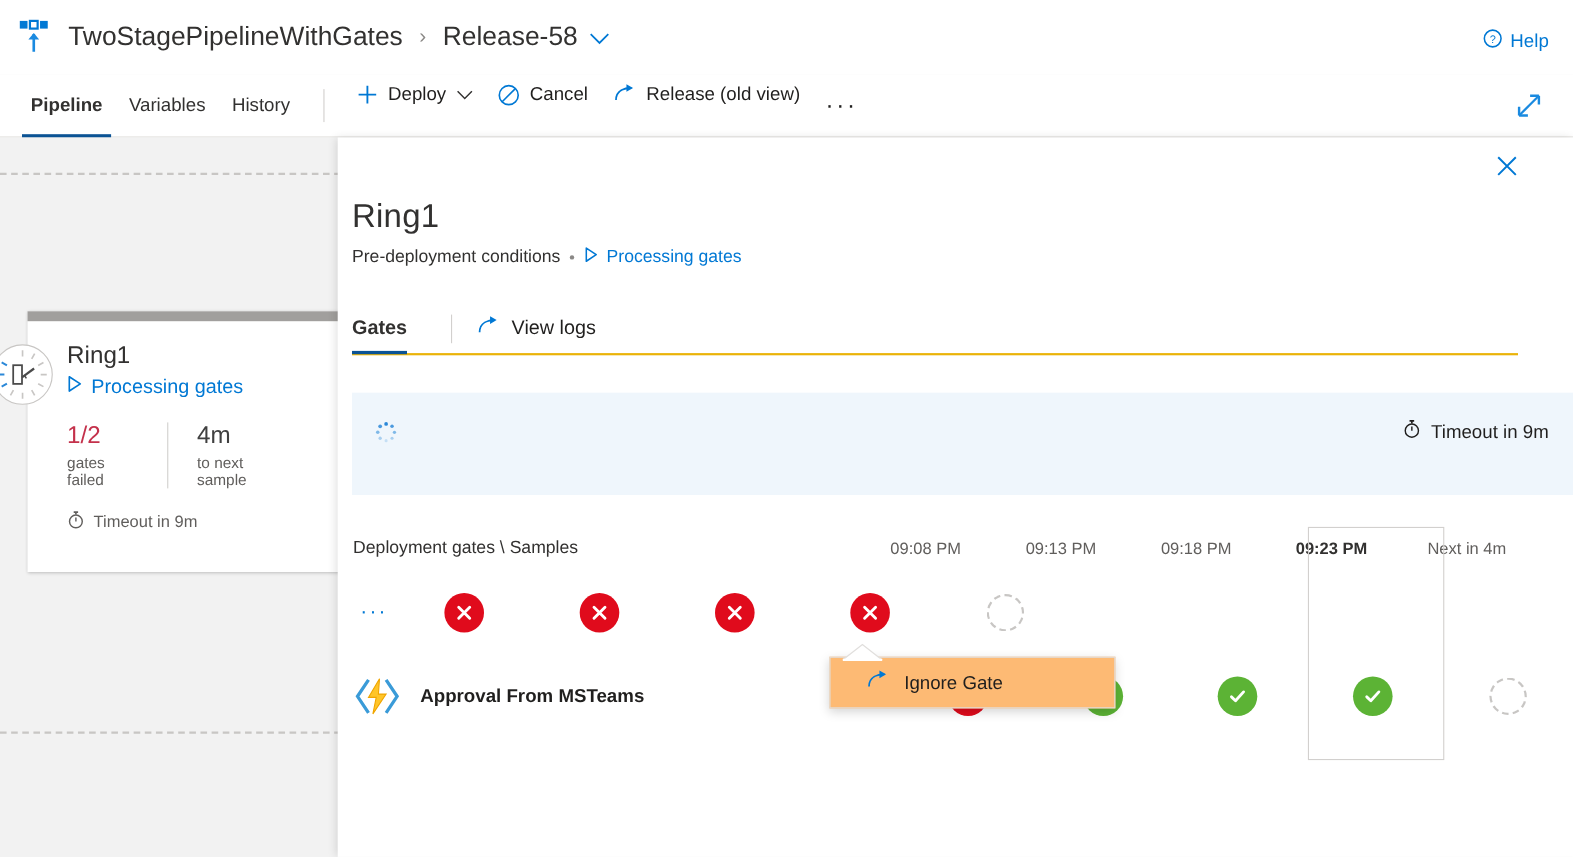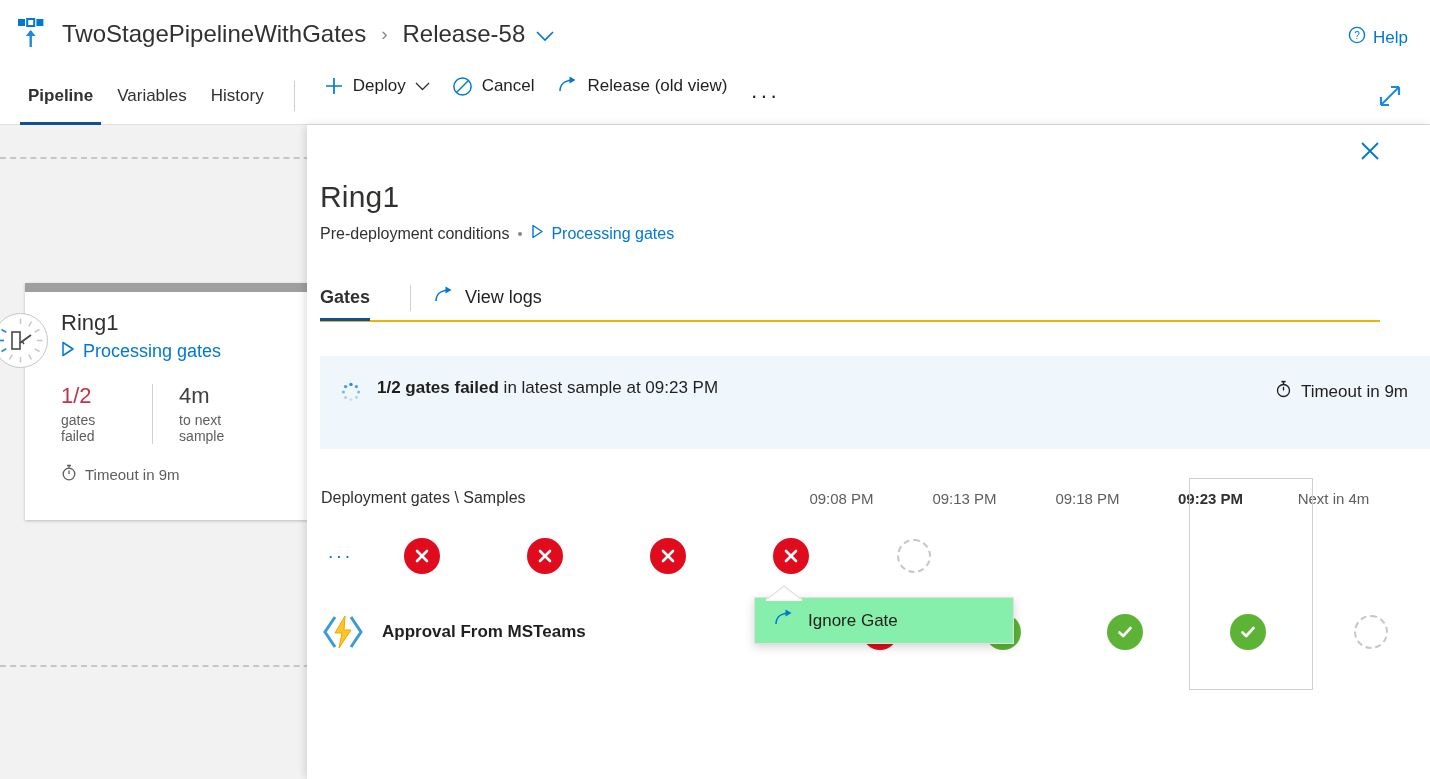--- a/index.html
+++ b/index.html
@@ -149,23 +149,23 @@
     border: 2px dashed #c8c6c4; background: transparent; }
 
   .col-highlight {
     position: absolute; left: 869px; top: 0; width: 124px; height: 212px;
     border: 1px solid #d2d0ce; pointer-events: none;
   }
 
   
   .callout {
     position: absolute; left: 754px; top: 597px; width: 260px; height: 47px;
-    background: #86efac; border: 1px solid #e1dfdd;
+    background: #fdba74; border: 1px solid #e1dfdd;
     box-shadow: 0 3px 9px rgba(0,0,0,.17);
-    display: flex; align-items: center; padding-left: 18px; gap: 13px;
+    display: flex; align-items: center; padding-left: 32px; gap: 13px;
     font-size: 17px; color: #201f1e; cursor: pointer; z-index: 40;
   }
   .beak-wrap { position: absolute; left: 766px; top: 585px; z-index: 41; }
 </style>
 </head>
 <body>
 
 <div id="root">
 
   <div class="header">
@@ -368,23 +368,20 @@
               <circle cx="15.4" cy="4.6" r="1.6" fill="#4c9ade"></circle>
               <circle cx="17.6" cy="10" r="1.5" fill="#7fb9e8"></circle>
               <circle cx="15.4" cy="15.4" r="1.4" fill="#a8cfef"></circle>
               <circle cx="10" cy="17.6" r="1.4" fill="#c5dff5"></circle>
               <circle cx="4.6" cy="15.4" r="1.5" fill="#a8cfef"></circle>
               <circle cx="2.4" cy="10" r="1.6" fill="#7fb9e8"></circle>
               <circle cx="4.6" cy="4.6" r="1.7" fill="#4c9ade"></circle>
             </svg>
           </span>
           <div>
-            <div class="banner-l1">
-              <b>1/2 gates failed</b><span> in latest sample at 09:23 PM</span>
-            </div>
           </div>
         </div>
         <div class="banner-timeout">
           <span>
             <svg width="17" height="18" viewBox="0 0 17 18">
               <circle cx="8.5" cy="10.5" r="6" fill="none" stroke="#201f1e" stroke-width="1.3"></circle>
               <path d="M8.5 6.8 V10.5" stroke="#201f1e" stroke-width="1.3"></path>
               <path d="M6.4 1.6 H10.6" stroke="#201f1e" stroke-width="1.5"></path>
               <path d="M8.5 1.6 V4" stroke="#201f1e" stroke-width="1.5"></path>
             </svg>

